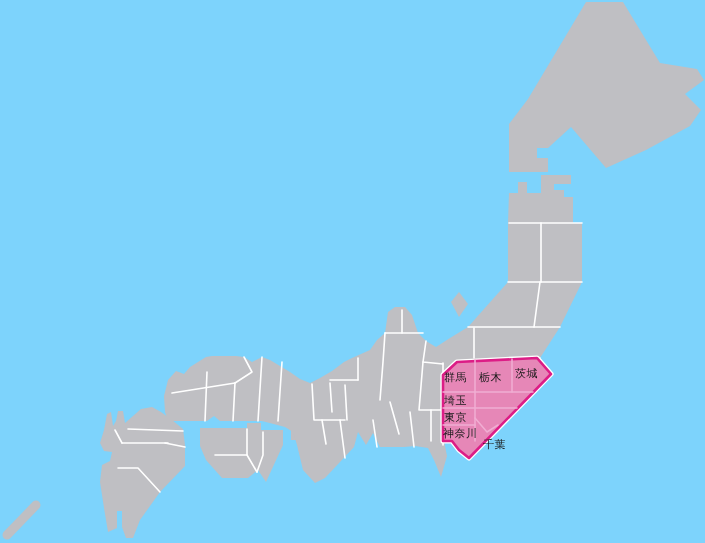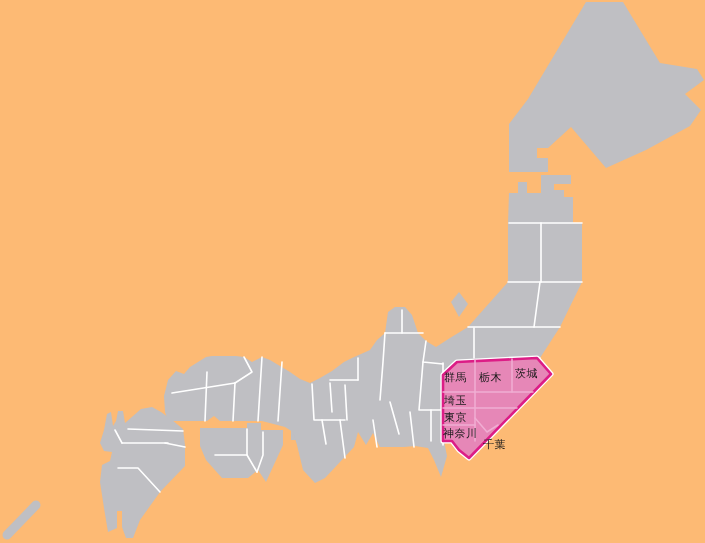--- a/index.html
+++ b/index.html
@@ -1,16 +1,16 @@
 <!DOCTYPE html>
 <html><head>
 <meta charset="utf-8">
 <style>
   html,body{margin:0;padding:0;background:#000;}
-  .stage{position:relative;width:705px;height:543px;background:#fdba74;overflow:hidden;
+  .stage{position:relative;width:705px;height:543px;background:#7dd3fc;overflow:hidden;
          font-family:"DejaVu Sans","Liberation Sans",sans-serif;}
   svg{display:block;}
   .land{stroke:none;}
   .border{fill:none;stroke-width:1.6;stroke-linecap:round;stroke-linejoin:round;}
   .kanto-outline{stroke-width:2.6;stroke-linejoin:round;}
   .kanto-underlay{fill:none;stroke-width:5.2;stroke-linejoin:round;}
   .kanto-inner{fill:none;stroke-width:1.5;stroke-linecap:round;stroke-linejoin:round;}
   .pref-label{font-size:11px;font-weight:500;letter-spacing:0.5px;}
 </style>
 </head>

